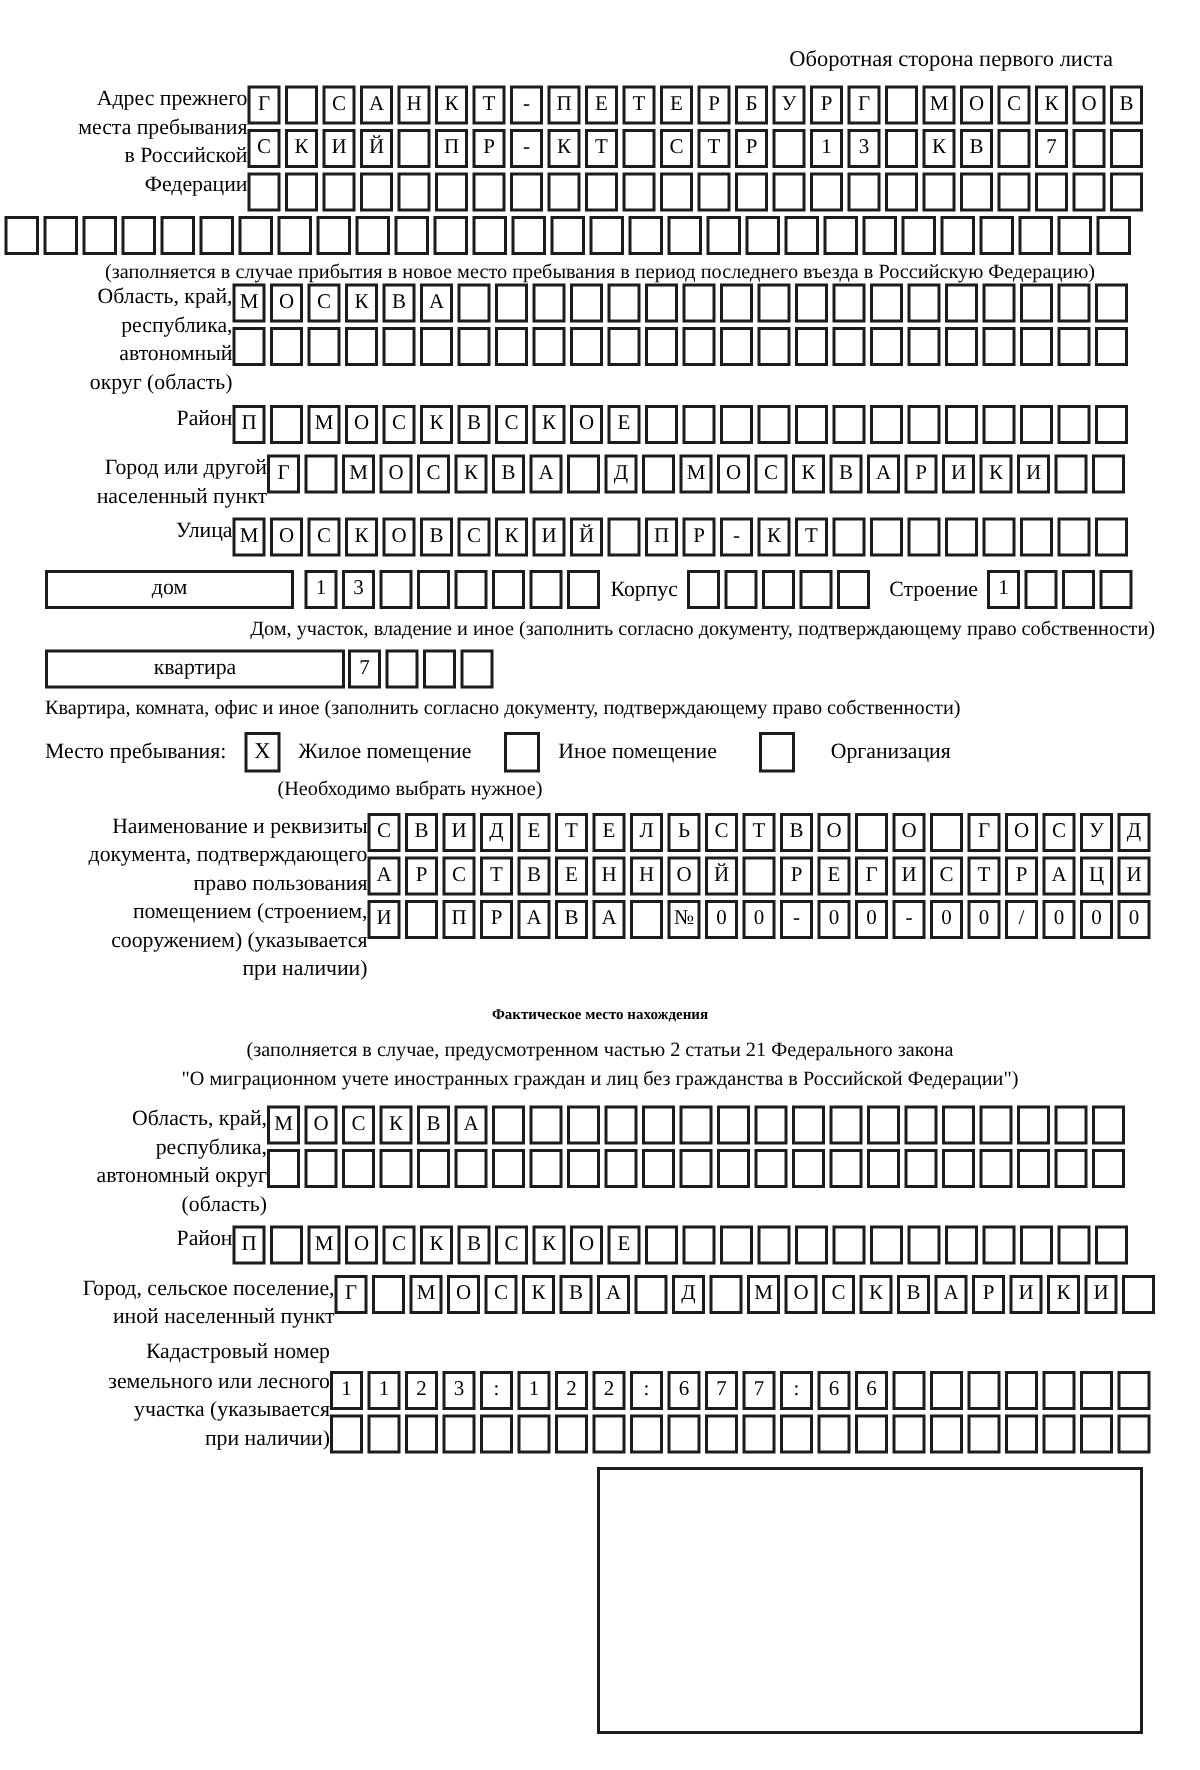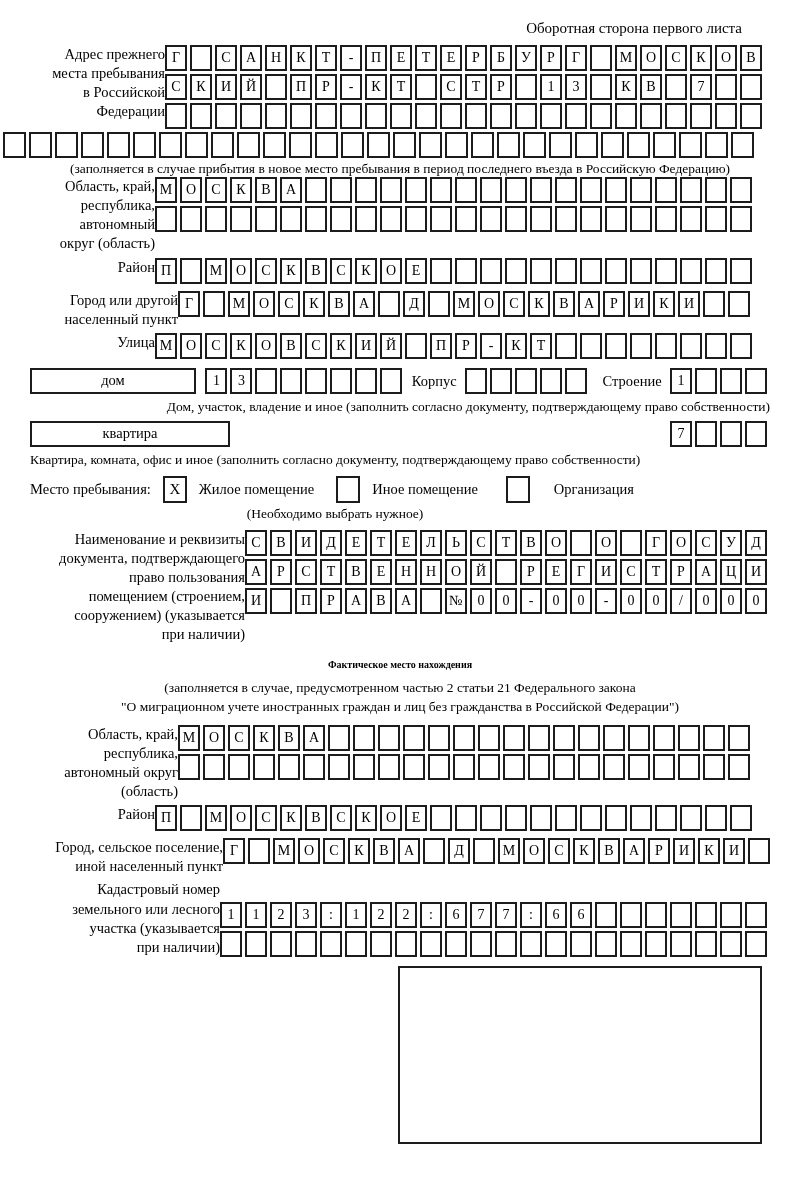--- a/index.html
+++ b/index.html
@@ -1,38 +1,38 @@
 <!DOCTYPE html>
 <html><head>
 <meta charset="utf-8">
 <style>
   html,body{margin:0;padding:0;background:#fff;}
   body{width:800px;height:1180px;color:#000;font-family:"Liberation Serif",serif;overflow:hidden;}
-  .page{position:relative;width:800px;height:1102px;box-sizing:border-box;padding:0 30px;}
+  .page{position:relative;width:800px;height:1102px;box-sizing:border-box;padding:12px 30px;}
   .side-note{padding-top:20px;text-align:right;font-size:15px;padding-right:28px;}
   .field{display:flex;align-items:flex-start;text-align:right;}
   .label{flex:none;font-size:14.5px;line-height:1.32;}
   .rows{display:flex;flex-direction:column;}
   .cellrow{display:flex;margin-bottom:3px;}
   .cell{box-sizing:border-box;flex:none;width:22px;height:26px;border:2px solid #1c1c1c;margin-right:3px;
         display:flex;align-items:center;justify-content:center;font-size:14px;background:#fff;}
   .fullrow{margin-left:-27px;}
   .fullrow .cell{width:23px;}
   .note{font-size:13.5px;text-align:center;margin-top:2px;}
   .sec-title{text-align:center;font-weight:bold;font-size:15.5px;margin:9px 0 7px 0;}
   .w135{width:135px;} .w125{width:125px;} .w148{width:148px;} .w215{width:215px;} .w190{width:190px;} .w193{width:193px;}
   .mt4{margin-top:4px;} .mt8{margin-top:8px;}
   .widebox{box-sizing:border-box;height:26px;border:2px solid #1c1c1c;display:flex;align-items:center;justify-content:center;
            font-size:14.5px;flex:none;background:#fff;}
-  .house-row{display:flex;align-items:flex-start;margin-top:6px;justify-content:space-between;}
+  .house-row{display:flex;align-items:flex-start;margin-top:6px;}
   .house-row .inline-label{font-size:14.5px;line-height:26px;margin:0 6px 0 4px;flex:none;}
   .stay-row{display:flex;align-items:center;font-size:14.5px;margin-top:8px;}
   .checkbox{box-sizing:border-box;flex:none;width:24px;height:27px;border:2px solid #1c1c1c;display:flex;
             align-items:center;justify-content:center;font-size:15px;margin:0 12px;background:#fff;}
-  .choose-note{font-size:13.5px;margin-left:155px;width:300px;text-align:center;margin-top:3px;}
+  .choose-note{font-size:13.5px;margin-left:155px;width:300px;text-align:left;margin-top:3px;}
   .act-title{text-align:center;font-weight:bold;font-size:10px;margin:14px 0 8px 0;}
   .act-note{font-size:13.5px;text-align:center;line-height:1.45;margin-bottom:8px;}
   .cad-rows{margin-top:22px;}
   .stamp-box{box-sizing:border-box;width:364px;height:178px;border:2px solid #1c1c1c;margin-left:368px;margin-top:6px;background:#fff;}
 </style>
 </head>
 <body>
 
 <div class="page">
 

